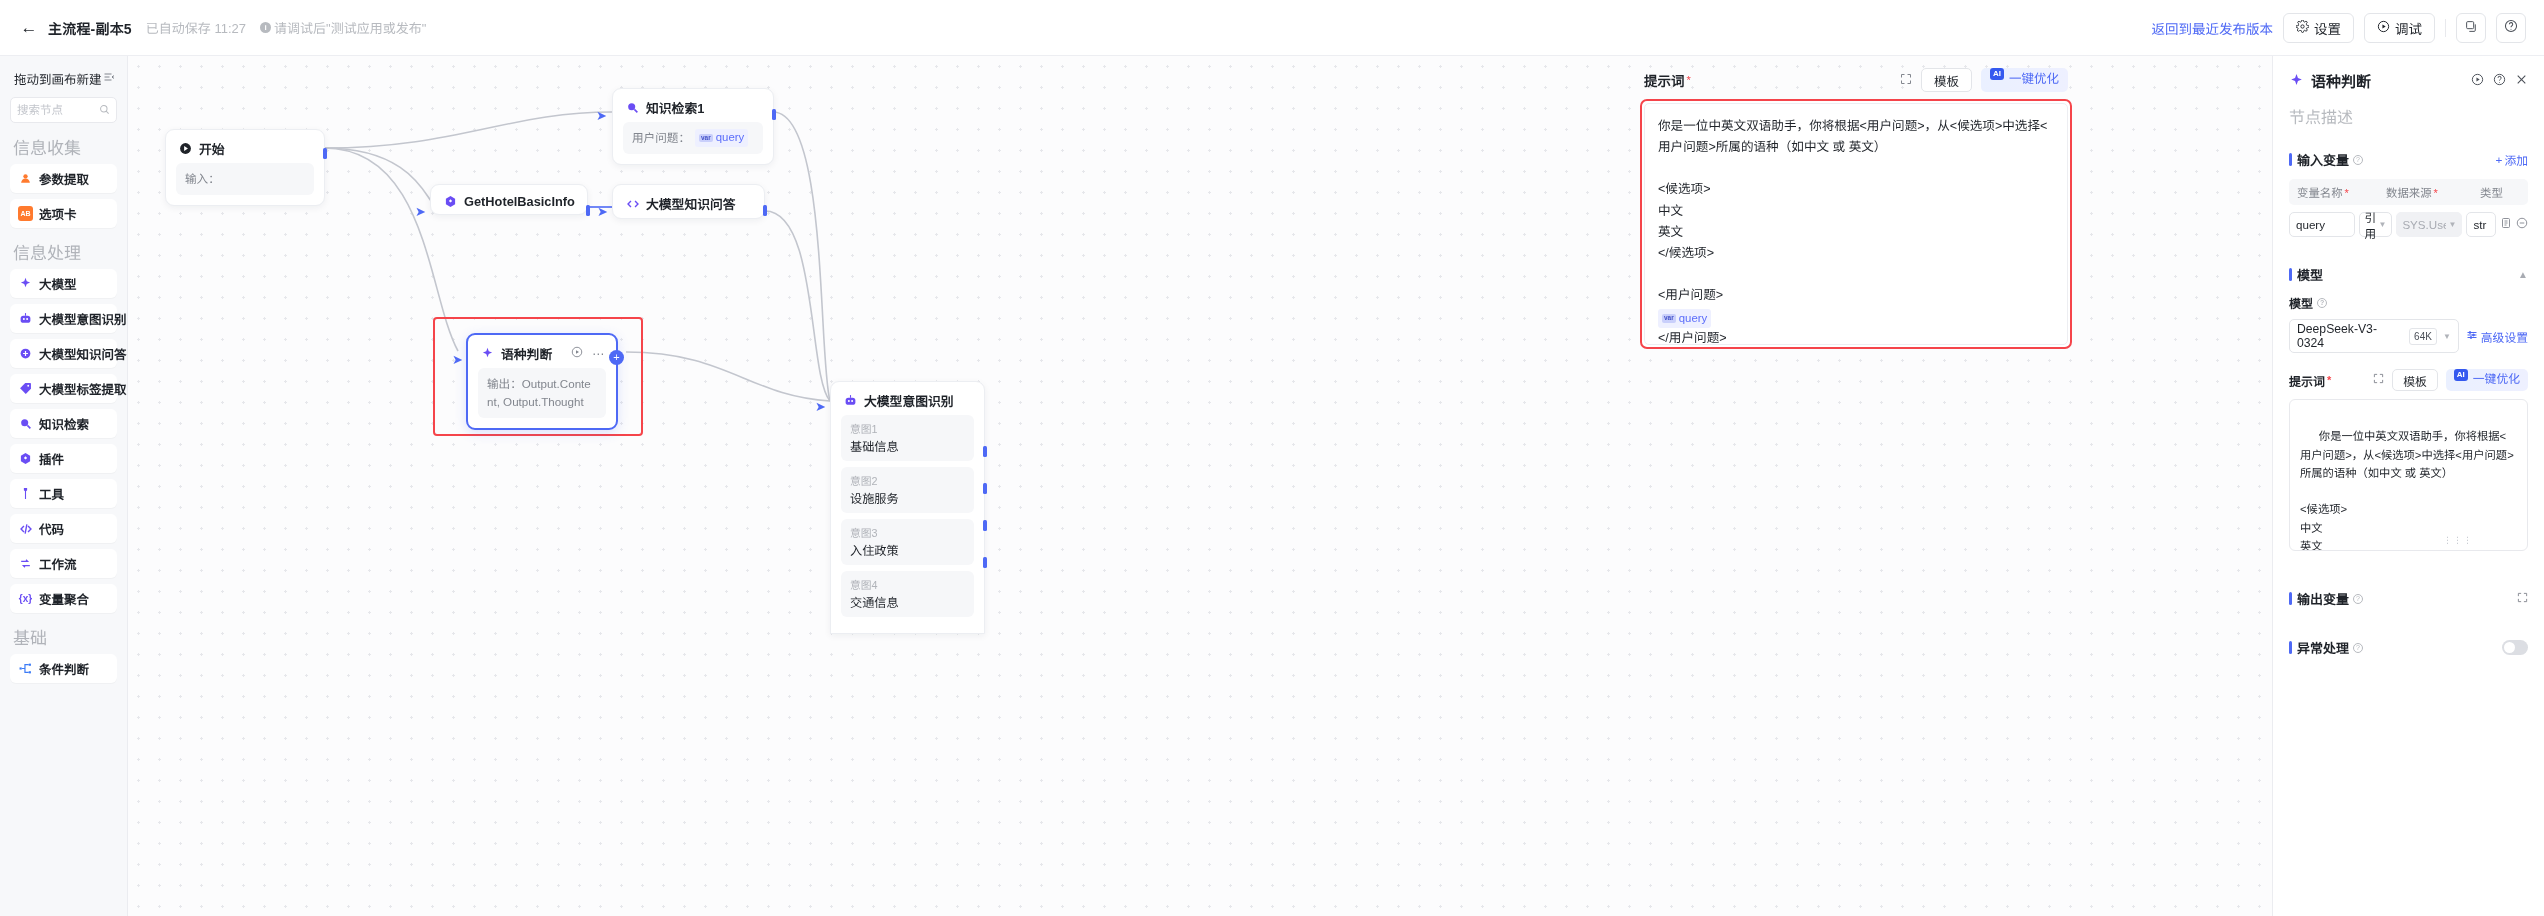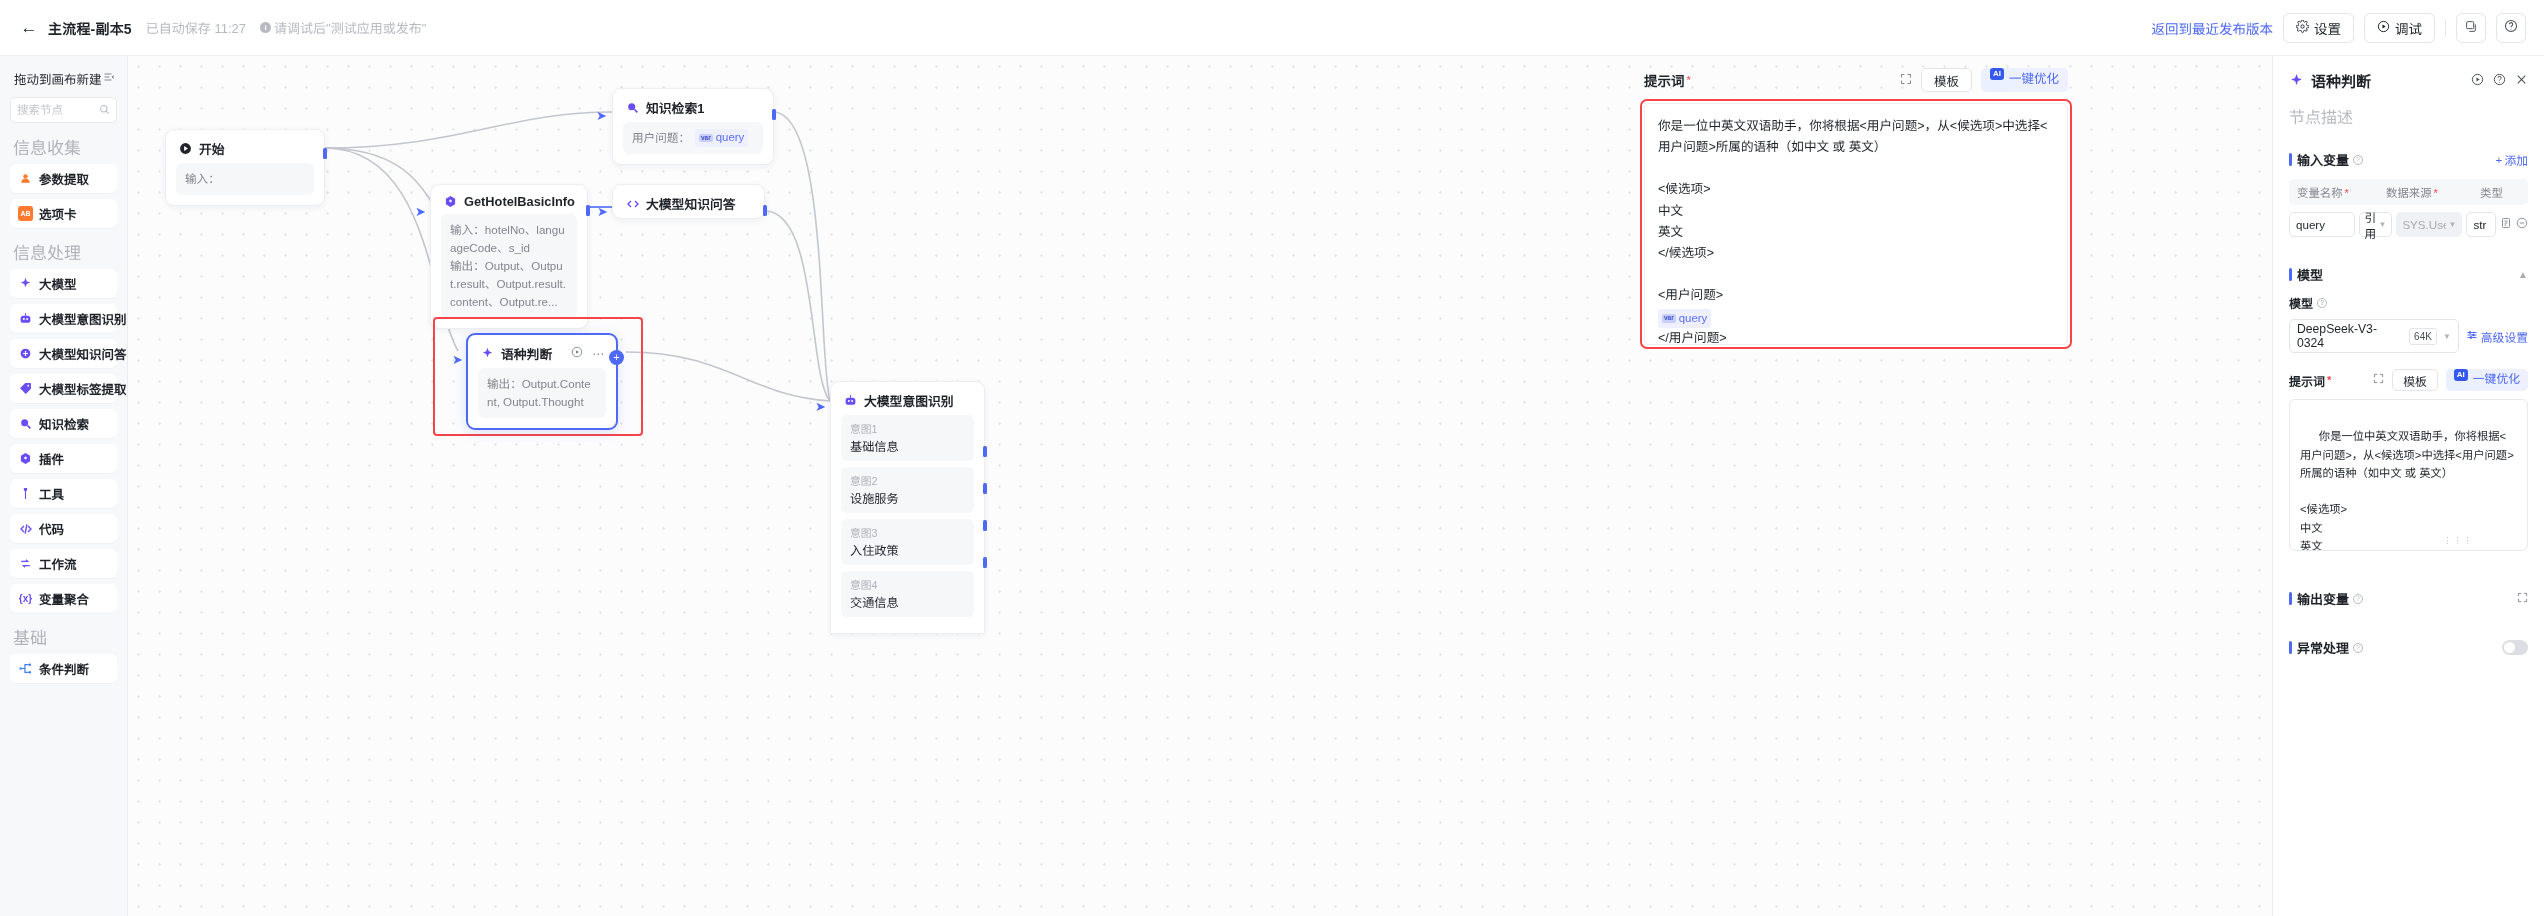--- a/index.html
+++ b/index.html
@@ -469,26 +469,20 @@
     <div class="node" style="left:302px; top:128px; width:158px;">
       <div class="node-head">
         <span class="node-ic">
           <svg width="13" height="13" viewBox="0 0 24 24" fill="#6a4df4">
               <path d="M12 2l8.5 5v10L12 22 3.5 17V7z"></path>
               <path d="M12 8l3 3-3 3-3-3z" fill="#fff"></path>
             </svg>
         </span>
         <span class="node-title">GetHotelBasicInfo</span>
       </div>
-      <div class="node-body">
-        <div class="node-box">
-          <div>输入：hotelNo、languageCode、s_id</div>
-          <div>输出：Output、Output.result、Output.result.content、Output.re...</div>
-        </div>
-      </div>
       <div class="arrow-in" style="left:-16px; top:20px;">➤</div>
       <div class="port" style="right:-3px; top:20px;"></div>
     </div>
 
     <div class="node" style="left:484px; top:128px; width:153px;">
       <div class="node-head">
         <span class="node-ic">
           <svg width="14" height="14" viewBox="0 0 24 24" fill="none" stroke="#6a4df4" stroke-width="2.4">
               <path d="M8.5 7L3.5 12l5 5M15.5 7l5 5-5 5"></path>
             </svg>

